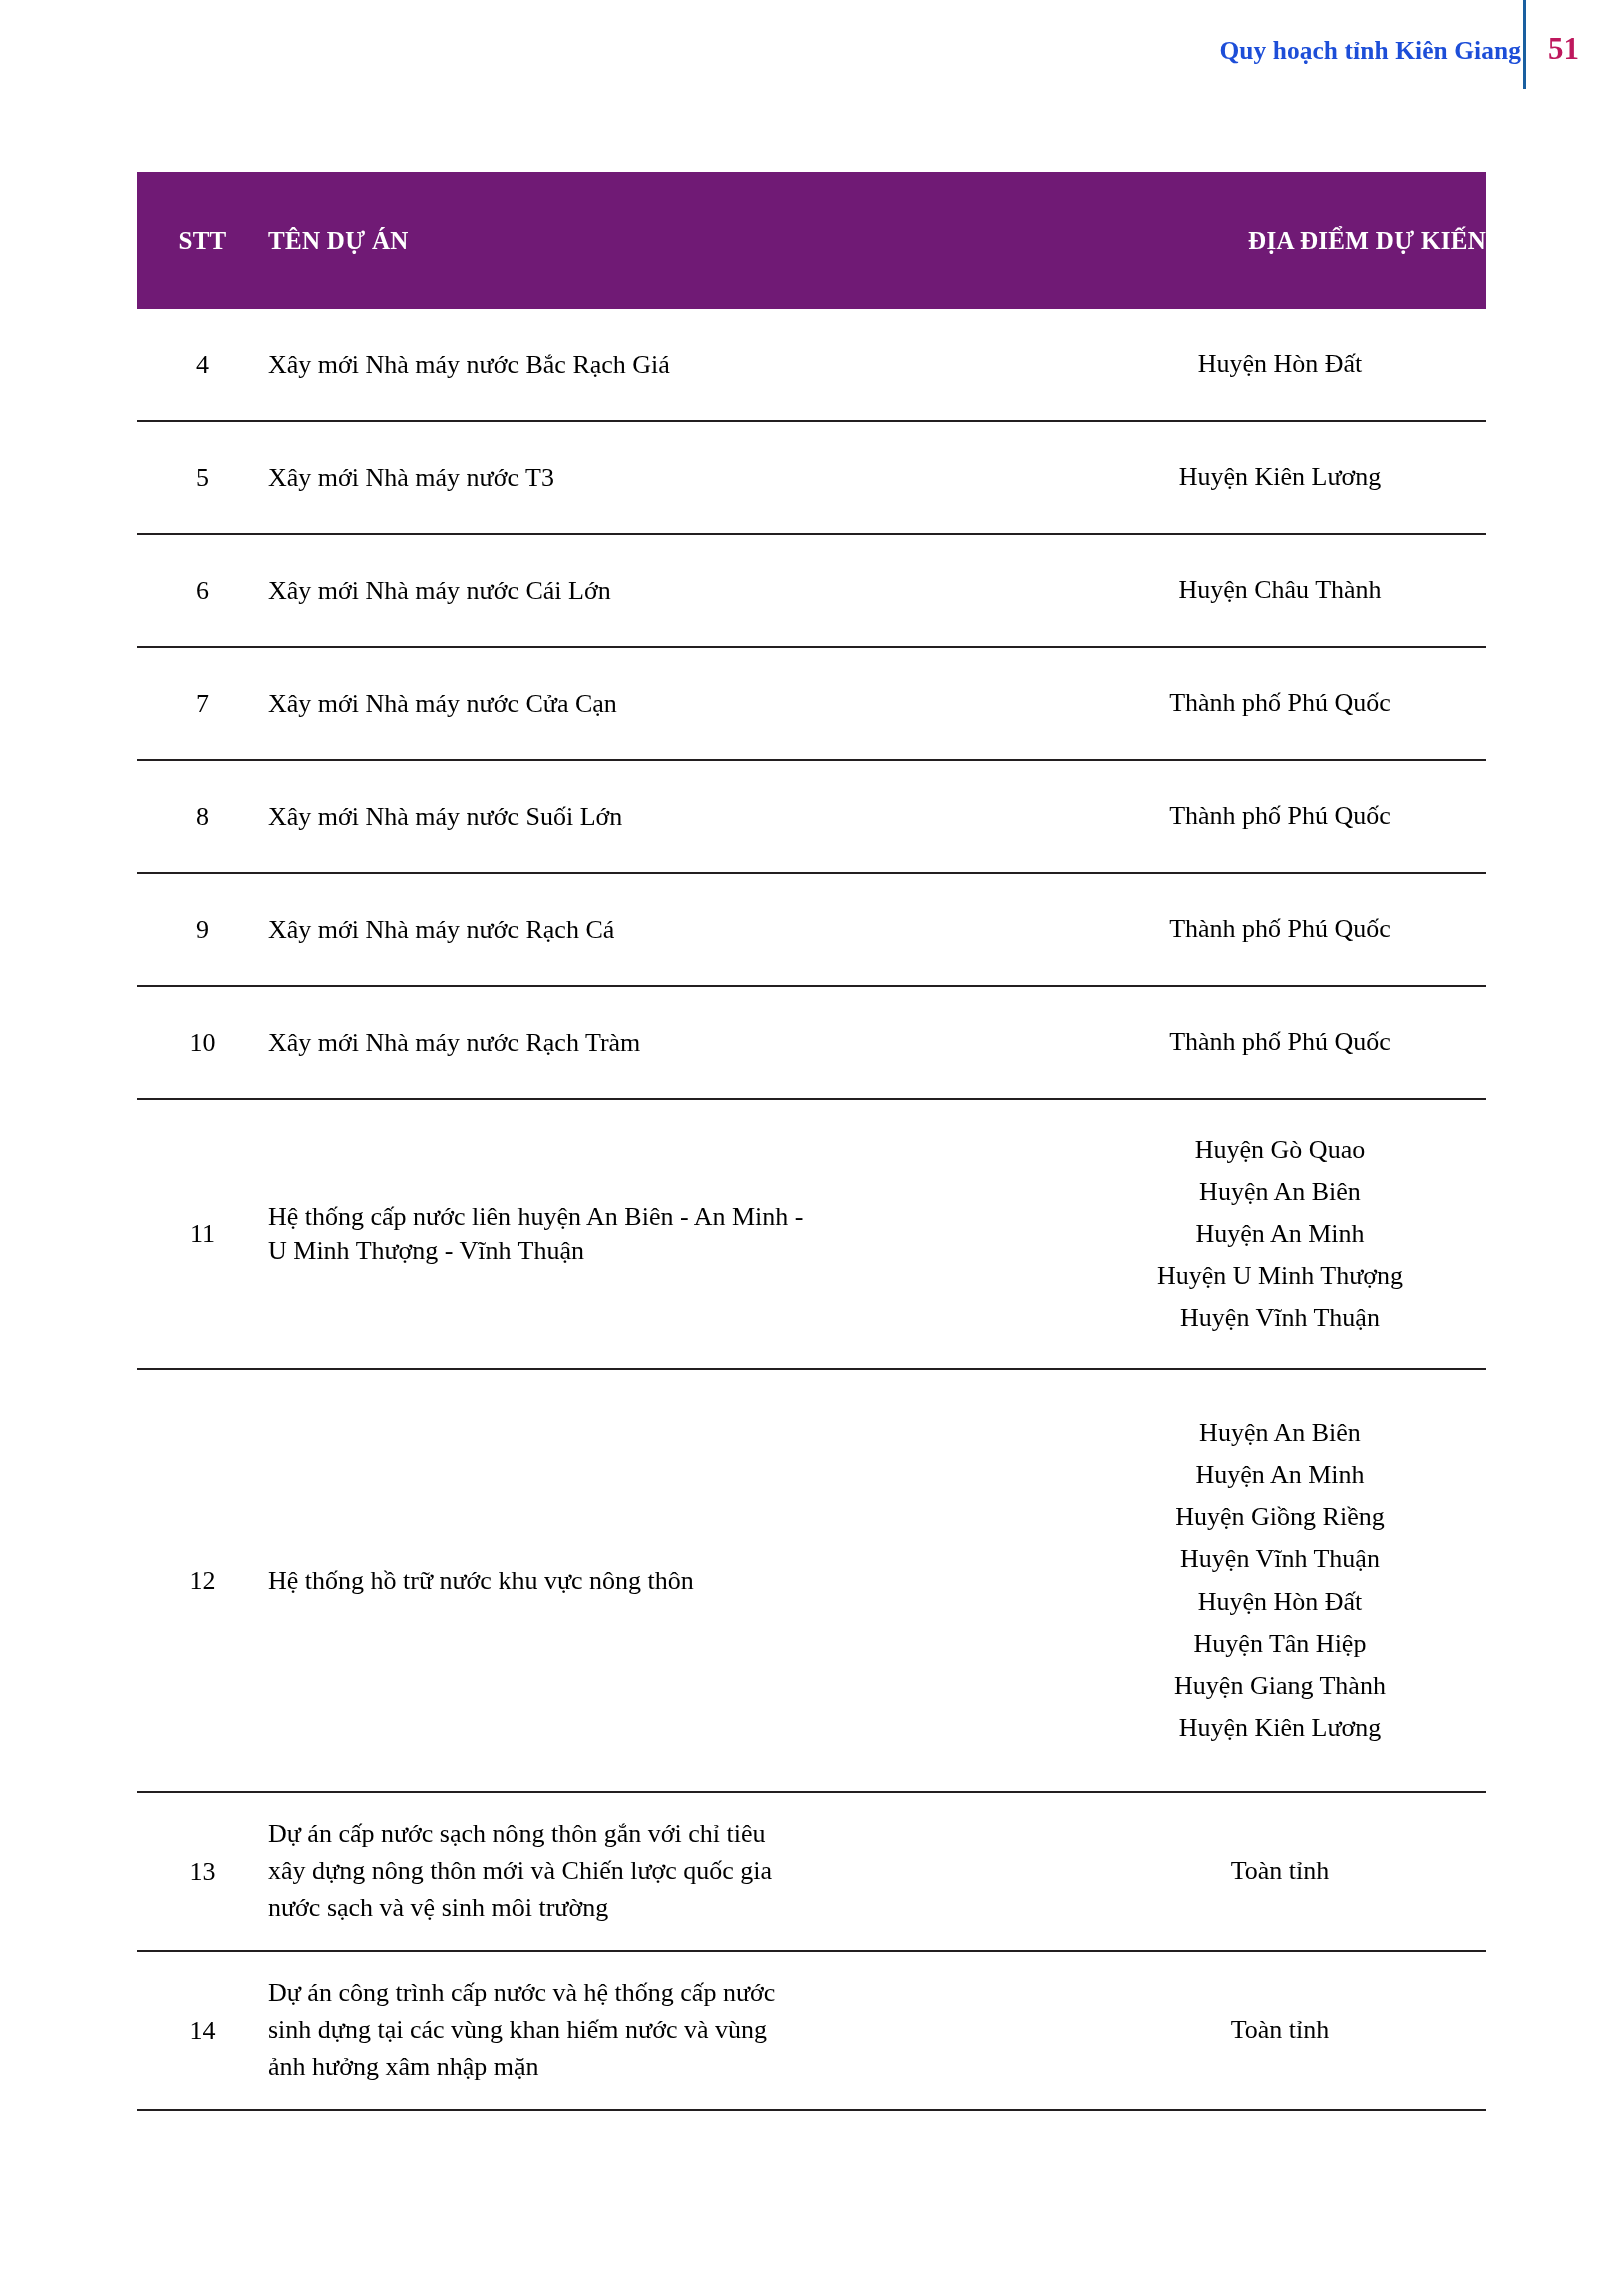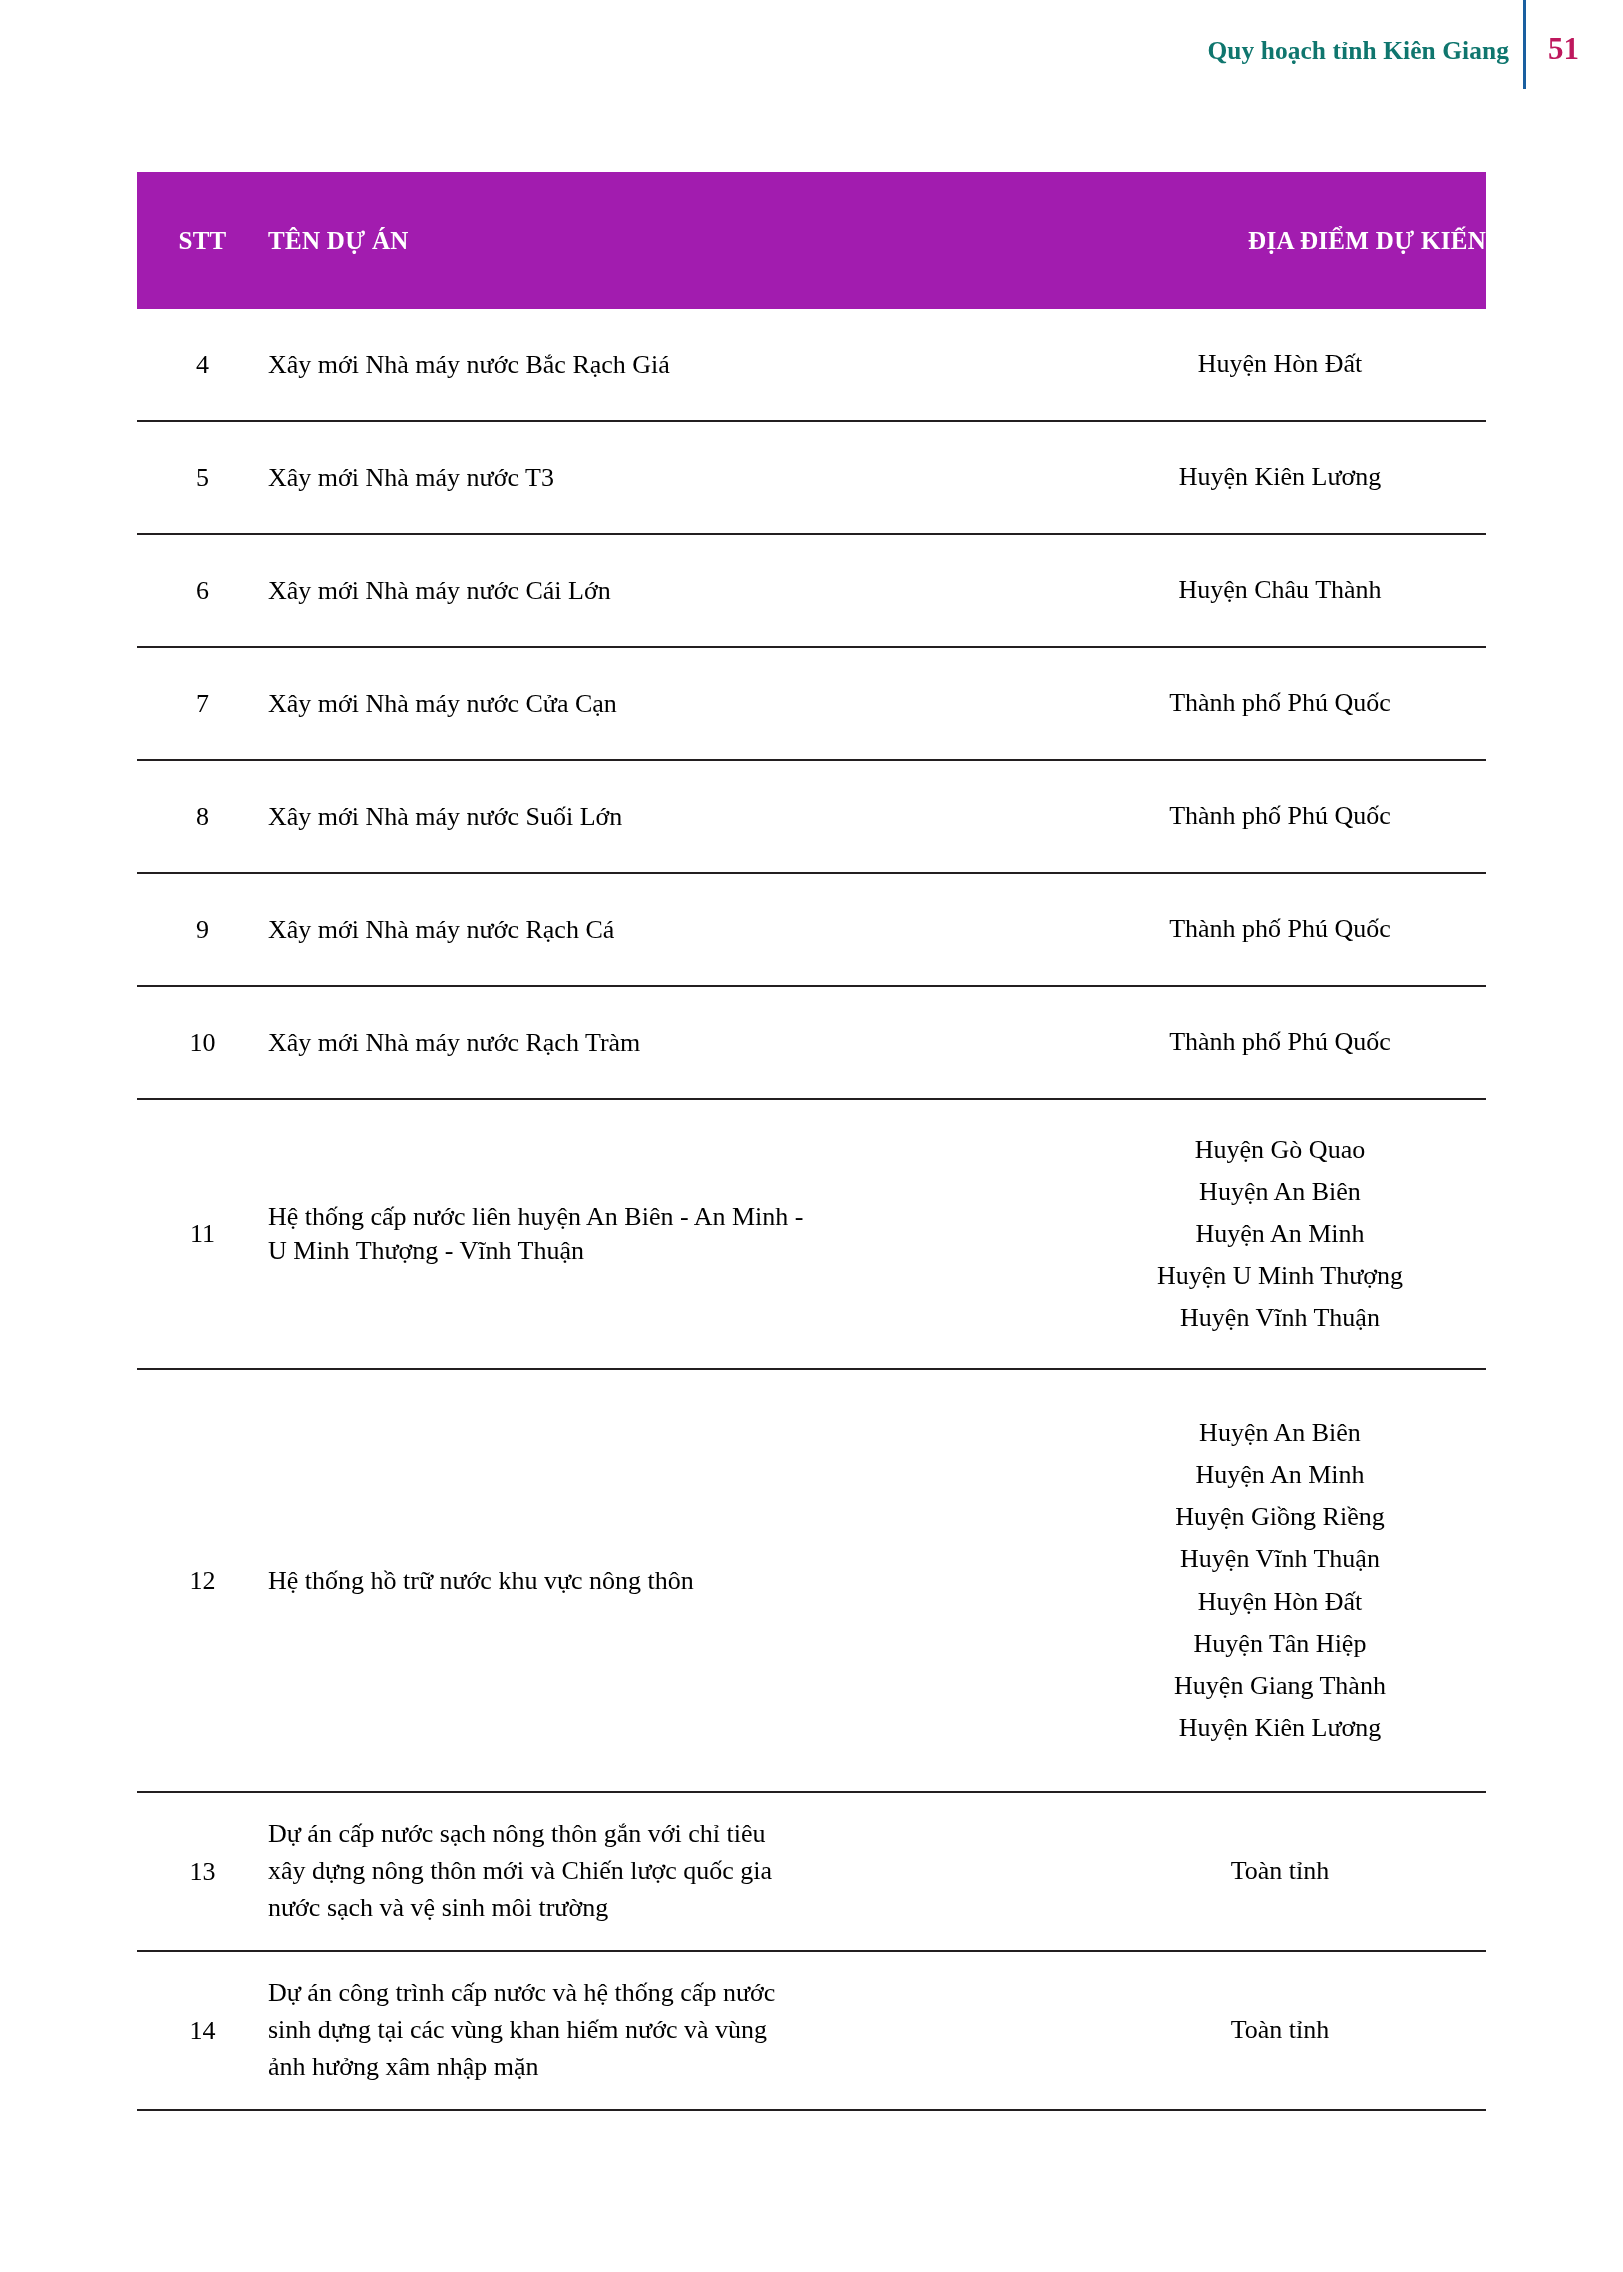--- a/index.html
+++ b/index.html
@@ -26,25 +26,25 @@
   .header-rule {
     position: absolute;
     left: 1523px;
     top: 0px;
     width: 2.7px;
     height: 89px;
     background: #1a5fa0;
   }
   .header-title {
     position: absolute;
-    right: 115px;
+    right: 103px;
     top: 36px;
     font-size: 25.4px;
     font-weight: bold;
-    color: #0f766e;
+    color: #1d4ed8;
     letter-spacing: 0.1px;
     white-space: nowrap;
   }
   .header-pageno {
     position: absolute;
     left: 1548px;
     top: 31px;
     font-size: 31px;
     font-weight: bold;
     color: #be185d;
@@ -58,21 +58,21 @@
     top: 172px;
     width: 1349px;
     border-collapse: collapse;
     table-layout: fixed;
   }
   .proj-table col.c-stt   { width: 131px; }
   .proj-table col.c-name  { width: 806px; }
   .proj-table col.c-loc   { width: 412px; }
 
   .proj-table thead th {
-    background: #a21caf;
+    background: #701a75;
     color: #ffffff;
     font-size: 25px;
     font-weight: bold;
     height: 137px;
     vertical-align: middle;
     padding: 0;
     border: none;
     letter-spacing: 0.3px;
   }
   .proj-table thead th.h-stt  { text-align: center; }

